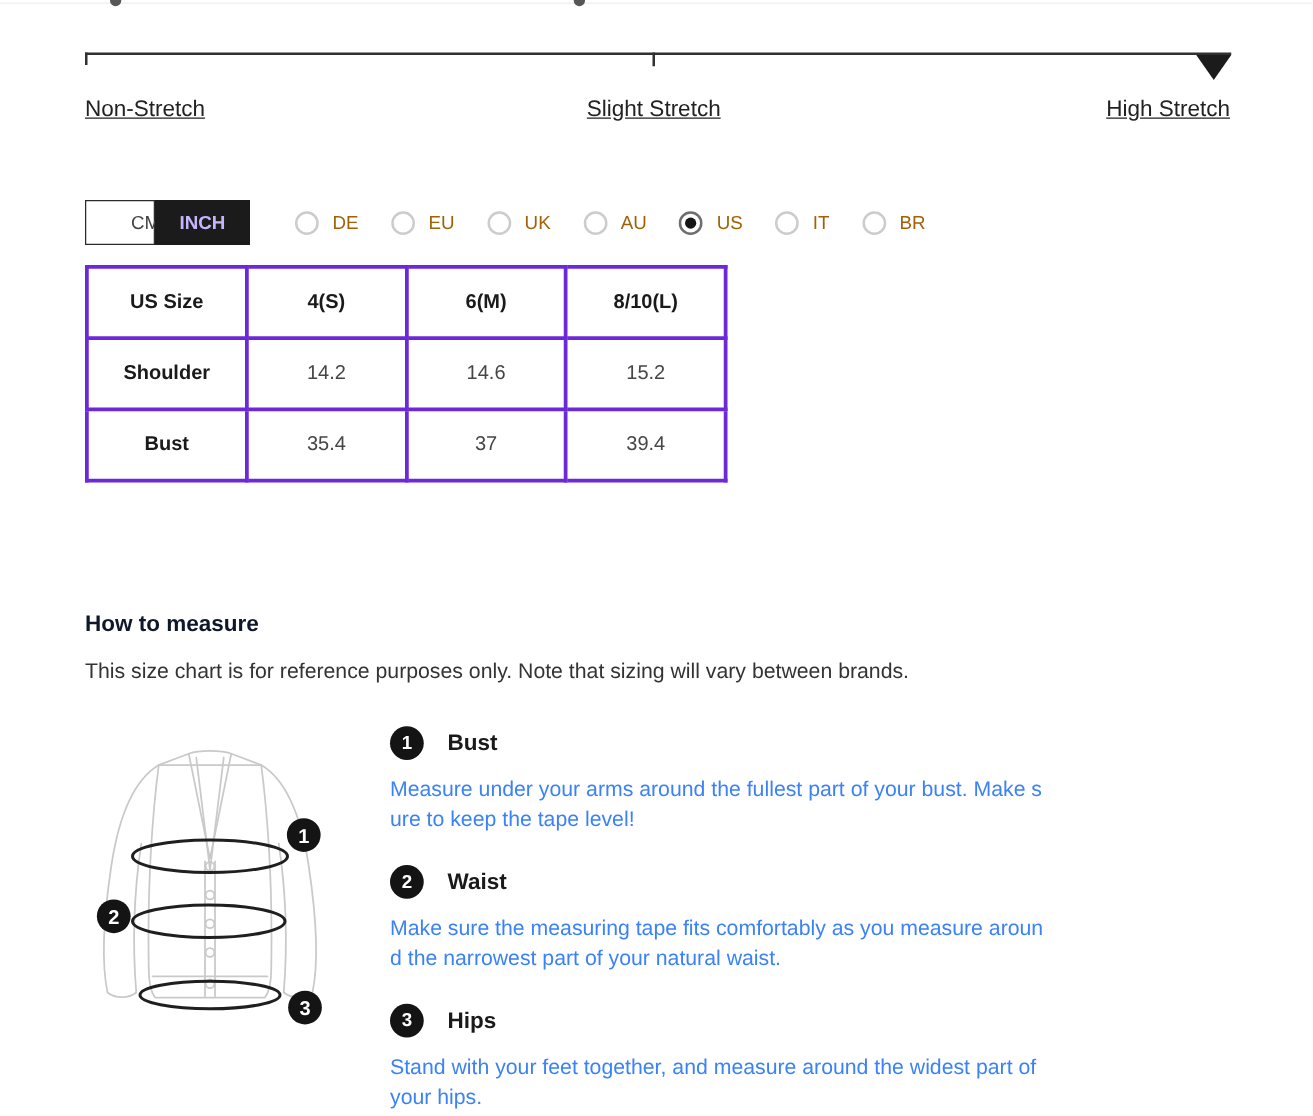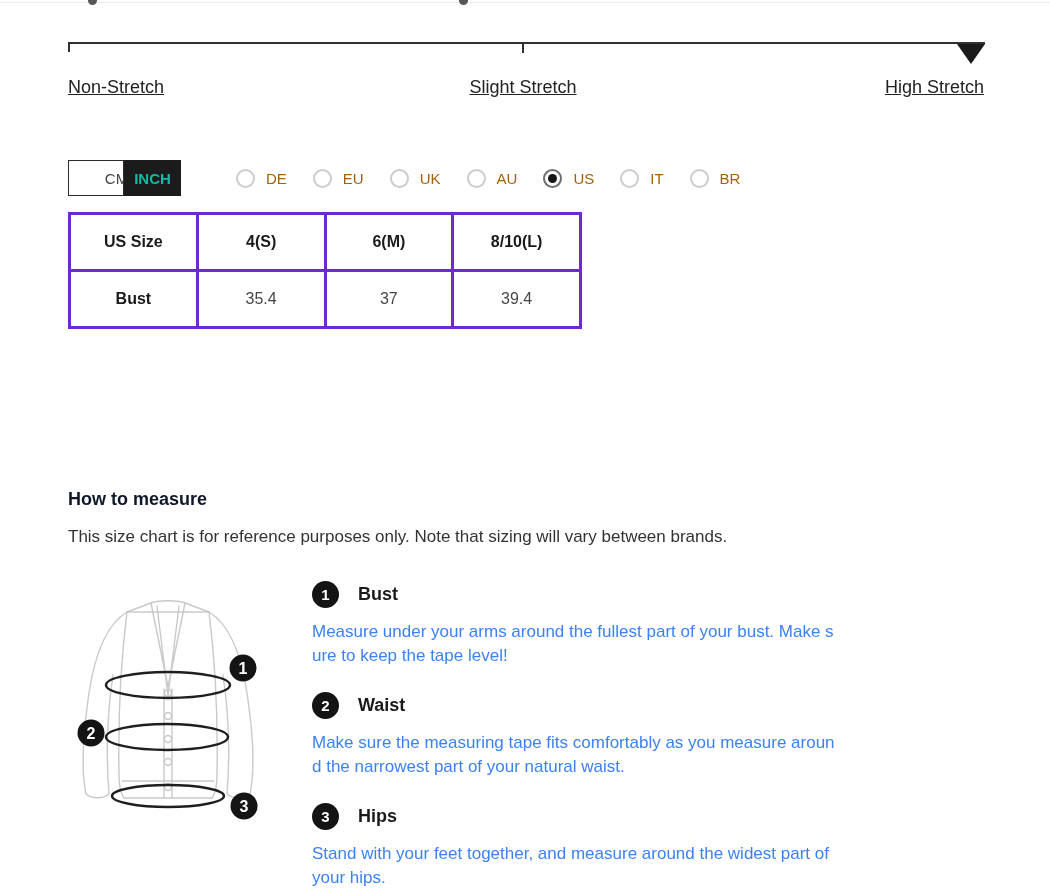--- a/index.html
+++ b/index.html
@@ -34,21 +34,21 @@
   .lbl-slight { left: 423px; width: 200px; text-align: center; }
   .lbl-high { right: 66px; }
 
   
   .unit-toggle { top: 160px; left: 68px; height: 36px; display: flex; }
   .unit-btn {
     height: 36px; display: flex; align-items: center; justify-content: center;
     font-size: 15px; cursor: pointer;
   }
   .unit-cm { width: 56px; background: #fff; border: 1px solid #2b2b2b; color: #444; padding-left: 41px; }
-  .unit-inch { width: 57px; background: #1b1b1b; color: #14b8a6; font-weight: bold;
+  .unit-inch { width: 76px; background: #1b1b1b; color: #c4b5fd; font-weight: bold;
                border: 1px solid #1b1b1b; }
 
   
   .region-row { top: 158px; left: 236px; height: 40px; display: flex;
                 align-items: center; gap: 26px; }
   .radio-group { display: flex; align-items: center; gap: 11px; cursor: pointer; }
   .radio-circle {
     width: 19px; height: 19px; border-radius: 50%;
     border: 2px solid #cccccc; background: #fff;
     display: flex; align-items: center; justify-content: center;
@@ -162,20 +162,26 @@
 
 <table class="size-table">
   <tbody>
       <tr>
     <td class="hdr">US Size</td>
     <td class="hdr">4(S)</td>
     <td class="hdr">6(M)</td>
     <td class="hdr">8/10(L)</td>
   </tr>
   <tr>
+    <td class="row-label">Shoulder</td>
+    <td class="val">14.2</td>
+    <td class="val">14.6</td>
+    <td class="val">15.2</td>
+  </tr>
+  <tr>
     <td class="row-label">Bust</td>
     <td class="val">35.4</td>
     <td class="val">37</td>
     <td class="val">39.4</td>
   </tr>
 </tbody>
   </table>
 
 <div class="abs htm-title">How to measure</div>
 <div class="abs htm-note">This size chart is for reference purposes only. Note that sizing will vary between brands.</div>

